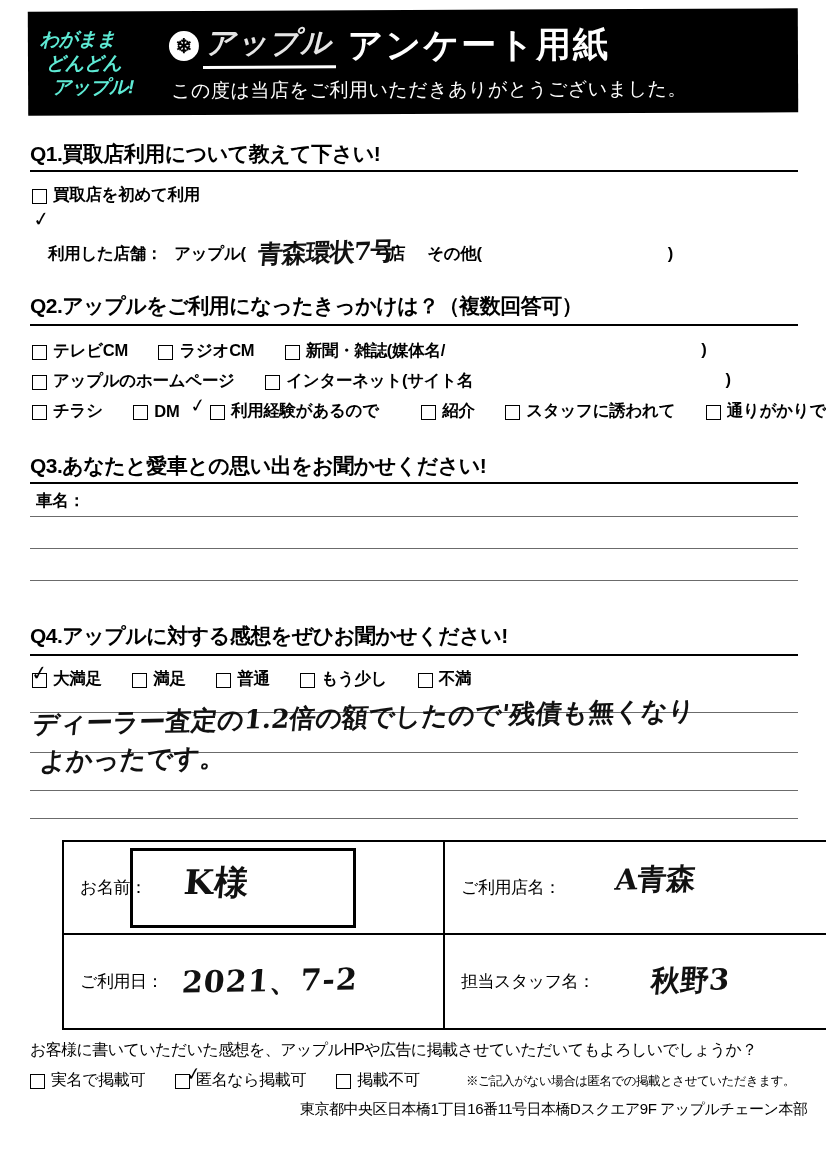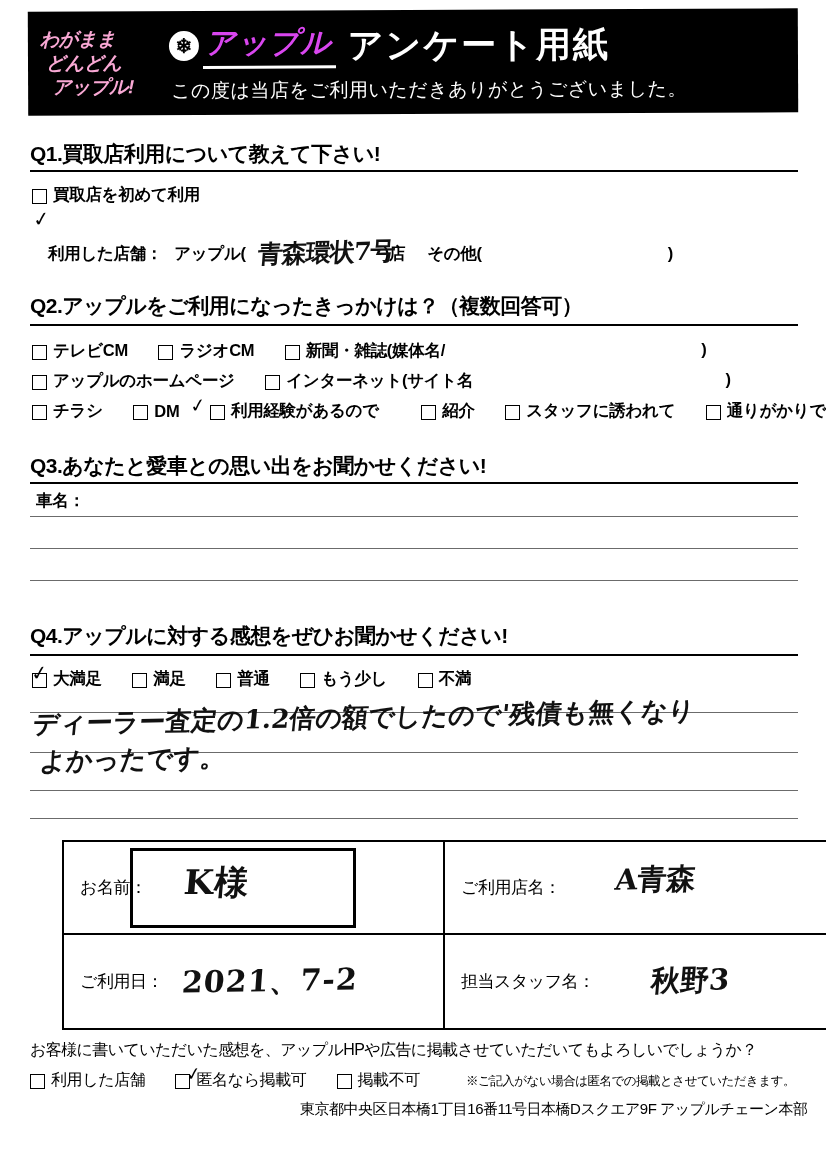--- a/index.html
+++ b/index.html
@@ -30,21 +30,21 @@
     width: 770px;
     height: 104px;
     background: #000;
     display: flex;
     align-items: center;
     transform: rotate(-0.25deg);
   }
   .header-left {
     width: 125px;
     padding-left: 12px;
-    color: #f9a8d4;
+    color: #5eead4;
     font-weight: bold;
     font-size: 19px;
     line-height: 1.25;
     font-style: italic;
     letter-spacing: -0.5px;
   }
   .header-left .l2 { padding-left: 6px; }
   .header-left .l3 { padding-left: 12px; }
   .header-mid {
     flex: 1;
@@ -69,21 +69,21 @@
     font-size: 20px;
     line-height: 30px;
     text-align: center;
     font-weight: bold;
   }
   .brand-name {
     font-size: 30px;
     font-weight: bold;
     font-style: italic;
     letter-spacing: 1px;
-    color: #d946ef;
+    color: #e5e5e5;
     border-bottom: 3px solid #fff;
     padding: 0 4px 2px 2px;
   }
   .header-title {
     font-size: 35px;
     font-weight: bold;
     letter-spacing: 2px;
   }
   .header-sub {
     font-size: 19px;
@@ -383,21 +383,21 @@
       <div class="tbl-cell right">
         <span class="cell-label">担当スタッフ名：</span>
         <span class="hand hw-cell" style="left:206px; top:26px;">秋野3</span>
       </div>
     </div>
   </div>
 
   <div class="footer-q">お客様に書いていただいた感想を、アップルHPや広告に掲載させていただいてもよろしいでしょうか？</div>
 
   <div class="footer-opts">
-    <span class="cb"></span><span class="opt">利用した店舗</span>
+    <span class="cb"></span><span class="opt">実名で掲載可</span>
     <span class="sp-md"></span>
     <span class="cb"></span><span class="opt">匿名なら掲載可</span>
     <span class="sp-md"></span>
     <span class="cb"></span><span class="opt">掲載不可</span>
   </div>
   <div class="check" style="left:186px; top:1065px; font-size:18px;">✓</div>
 
   <div class="footer-note">※ご記入がない場合は匿名での掲載とさせていただきます。</div>
   <div class="footer-addr">東京都中央区日本橋1丁目16番11号日本橋Dスクエア9F アップルチェーン本部</div>
 

